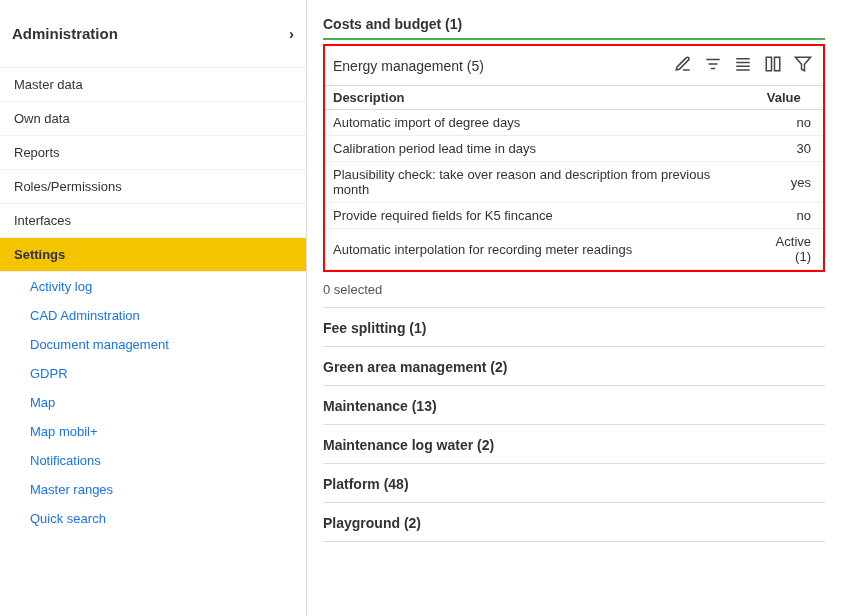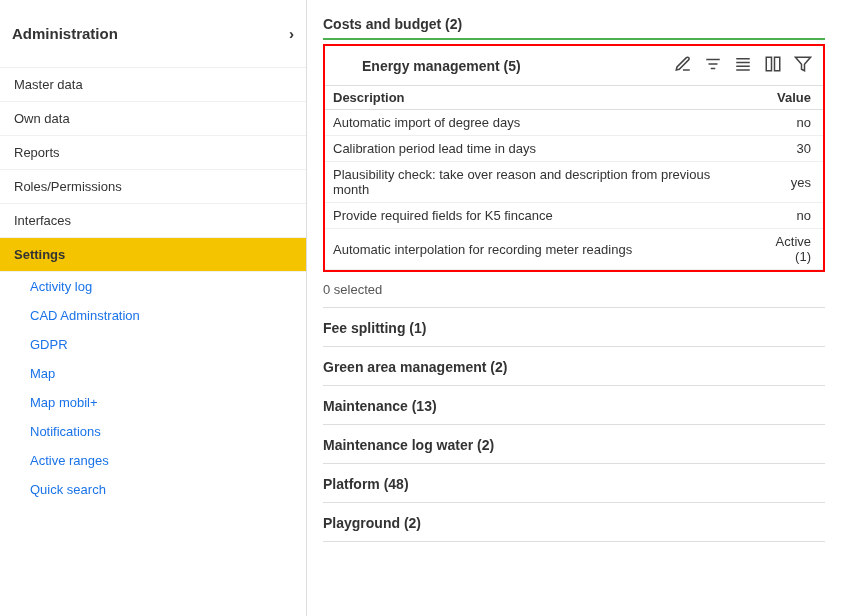--- a/index.html
+++ b/index.html
@@ -81,23 +81,22 @@
 
     .energy-panel-header {
       display: flex;
       align-items: center;
       justify-content: space-between;
       padding: 7px 8px;
       background: #fff;
     }
 
     .energy-panel-title {
-      font-weight: bold;
+      font-weight: normal;
       font-size: 14px;
-      margin-left: 29px;
     }
 
     .energy-panel-icons {
       display: flex;
       gap: 6px;
       align-items: center;
     }
 
     .icon-btn {
       cursor: pointer;
@@ -113,21 +112,21 @@
     }
     .energy-table th {
       text-align: left;
       padding: 4px 8px;
       font-weight: bold;
       border-top: 1px solid #ddd;
       border-bottom: 1px solid #ddd;
       background: #fff;
     }
     .energy-table th.value-col {
-      text-align: right;
+      text-align: center;
       padding-right: 12px;
     }
     .energy-table td {
       padding: 5px 8px;
       border-bottom: 1px solid #eee;
       margin-left: 40px;
     }
     .energy-table td.value-cell {
       text-align: right;
       padding-right: 12px;
@@ -182,43 +181,46 @@
     <span>Settings</span>
   </div>
 
   <div class="sidebar-sub-item">
     <span>Activity log</span>
   </div>
   <div class="sidebar-sub-item">
     <span>CAD Adminstration</span>
   </div>
   <div class="sidebar-sub-item">
+    <span>Document management</span>
+  </div>
+  <div class="sidebar-sub-item">
     <span>GDPR</span>
   </div>
   <div class="sidebar-sub-item">
     <span>Map</span>
   </div>
   <div class="sidebar-sub-item">
     <span>Map mobil+</span>
   </div>
   <div class="sidebar-sub-item">
     <span>Notifications</span>
   </div>
   <div class="sidebar-sub-item">
-    <span>Active ranges</span>
+    <span>Master ranges</span>
   </div>
   <div class="sidebar-sub-item">
     <span>Quick search</span>
   </div>
 </div>
 
 <div class="main-content">
 
   <div class="costs-header">
-    <span>Costs and budget (2)</span>
+    <span>Costs and budget (1)</span>
   </div>
 
   <div class="energy-panel">
     <div class="energy-panel-header">
       <span class="energy-panel-title">Energy management (5)</span>
       <div class="energy-panel-icons">
         <span class="icon-btn" title="Edit">
           <svg width="18" height="18" viewBox="0 0 24 24" fill="none" stroke="#444" stroke-width="2">
             <path d="M12 20h9"></path>
             <path d="M16.5 3.5a2.121 2.121 0 0 1 3 3L7 19l-4 1 1-4 12.5-12.5z"></path>

